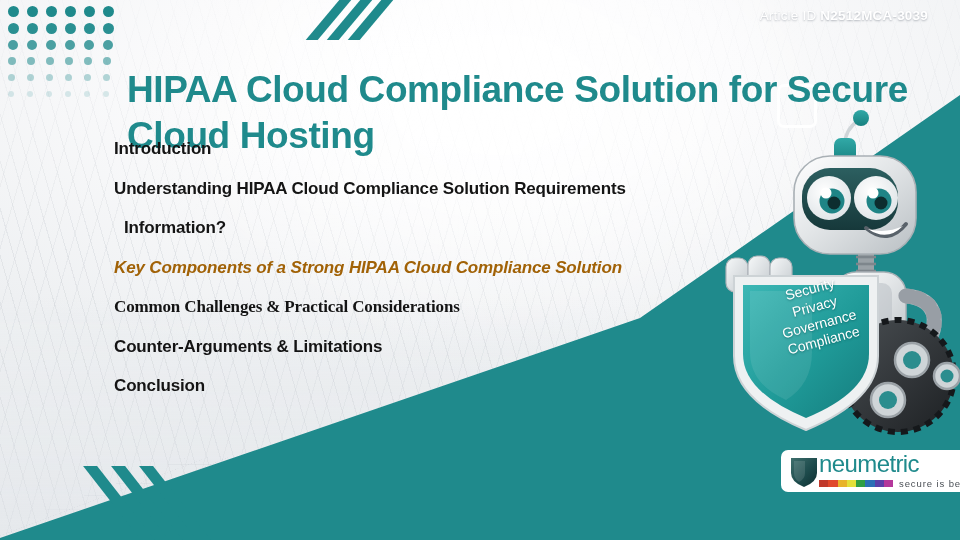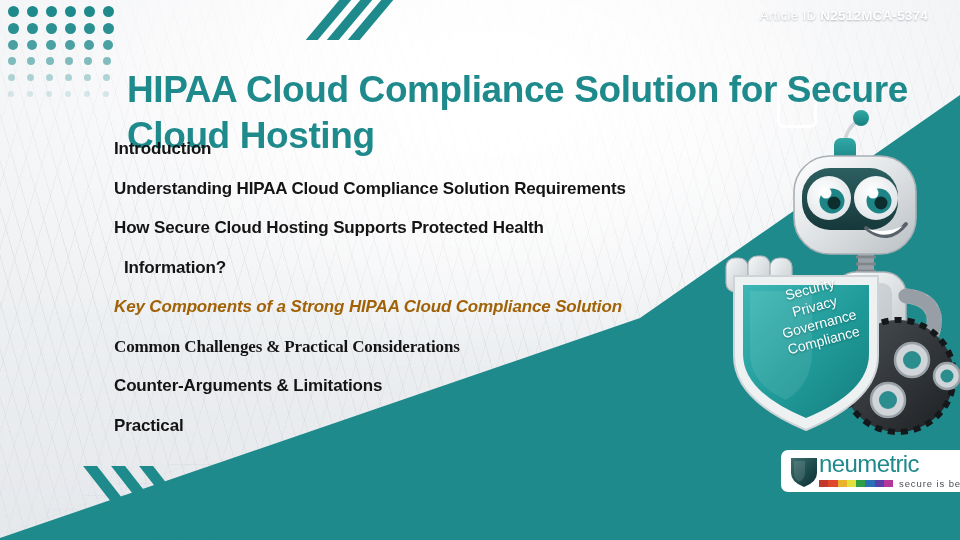--- a/index.html
+++ b/index.html
@@ -318,34 +318,33 @@
   <div class="stripes stripes-bottom">
     <b></b>
       <b></b>
       <b></b>
   </div>
 
   <div class="deco-square"></div>
 
   <div class="article-id">
     <span class="label">Article ID</span>
-    <span class="value">N2512MCA-5374</span>
+    <span class="value">N2512MCA-3039</span>
   </div>
 
   <h1 class="title" style="color: rgb(31, 138, 140);">HIPAA Cloud Compliance Solution for Secure Cloud Hosting</h1>
 
   <div class="toc">
     <div class="toc-item" style="color: rgb(20, 20, 20);">Introduction</div>
     <div class="toc-item" style="color: rgb(20, 20, 20);">Understanding HIPAA Cloud Compliance Solution Requirements</div>
-    <div class="toc-item" style="color: rgb(20, 20, 20);">How Secure Cloud Hosting Supports Protected Health</div>
     <div class="toc-item" style="color: rgb(20, 20, 20); margin-left: 10px;">Information?</div>
     <div class="toc-item" style="color: #a16207; font-style: italic;">Key Components of a Strong HIPAA Cloud Compliance Solution</div>
     <div class="toc-item" style="color: rgb(20, 20, 20); font-family: Liberation Serif, serif;">Common Challenges &amp; Practical Considerations</div>
     <div class="toc-item" style="color: rgb(20, 20, 20);">Counter-Arguments &amp; Limitations</div>
-    <div class="toc-item" style="color: rgb(20, 20, 20);">Practical</div>
+    <div class="toc-item" style="color: rgb(20, 20, 20);">Conclusion</div>
   </div>
 
   <div class="robot">
     <svg width="248" height="330" viewBox="0 0 248 330">
       <defs>
         <linearGradient id="gMetal" x1="0" y1="0" x2="1" y2="1">
           <stop offset="0%" stop-color="#ffffff"></stop>
           <stop offset="45%" stop-color="#e3e6e8"></stop>
           <stop offset="100%" stop-color="#b9bfc3"></stop>
         </linearGradient>

